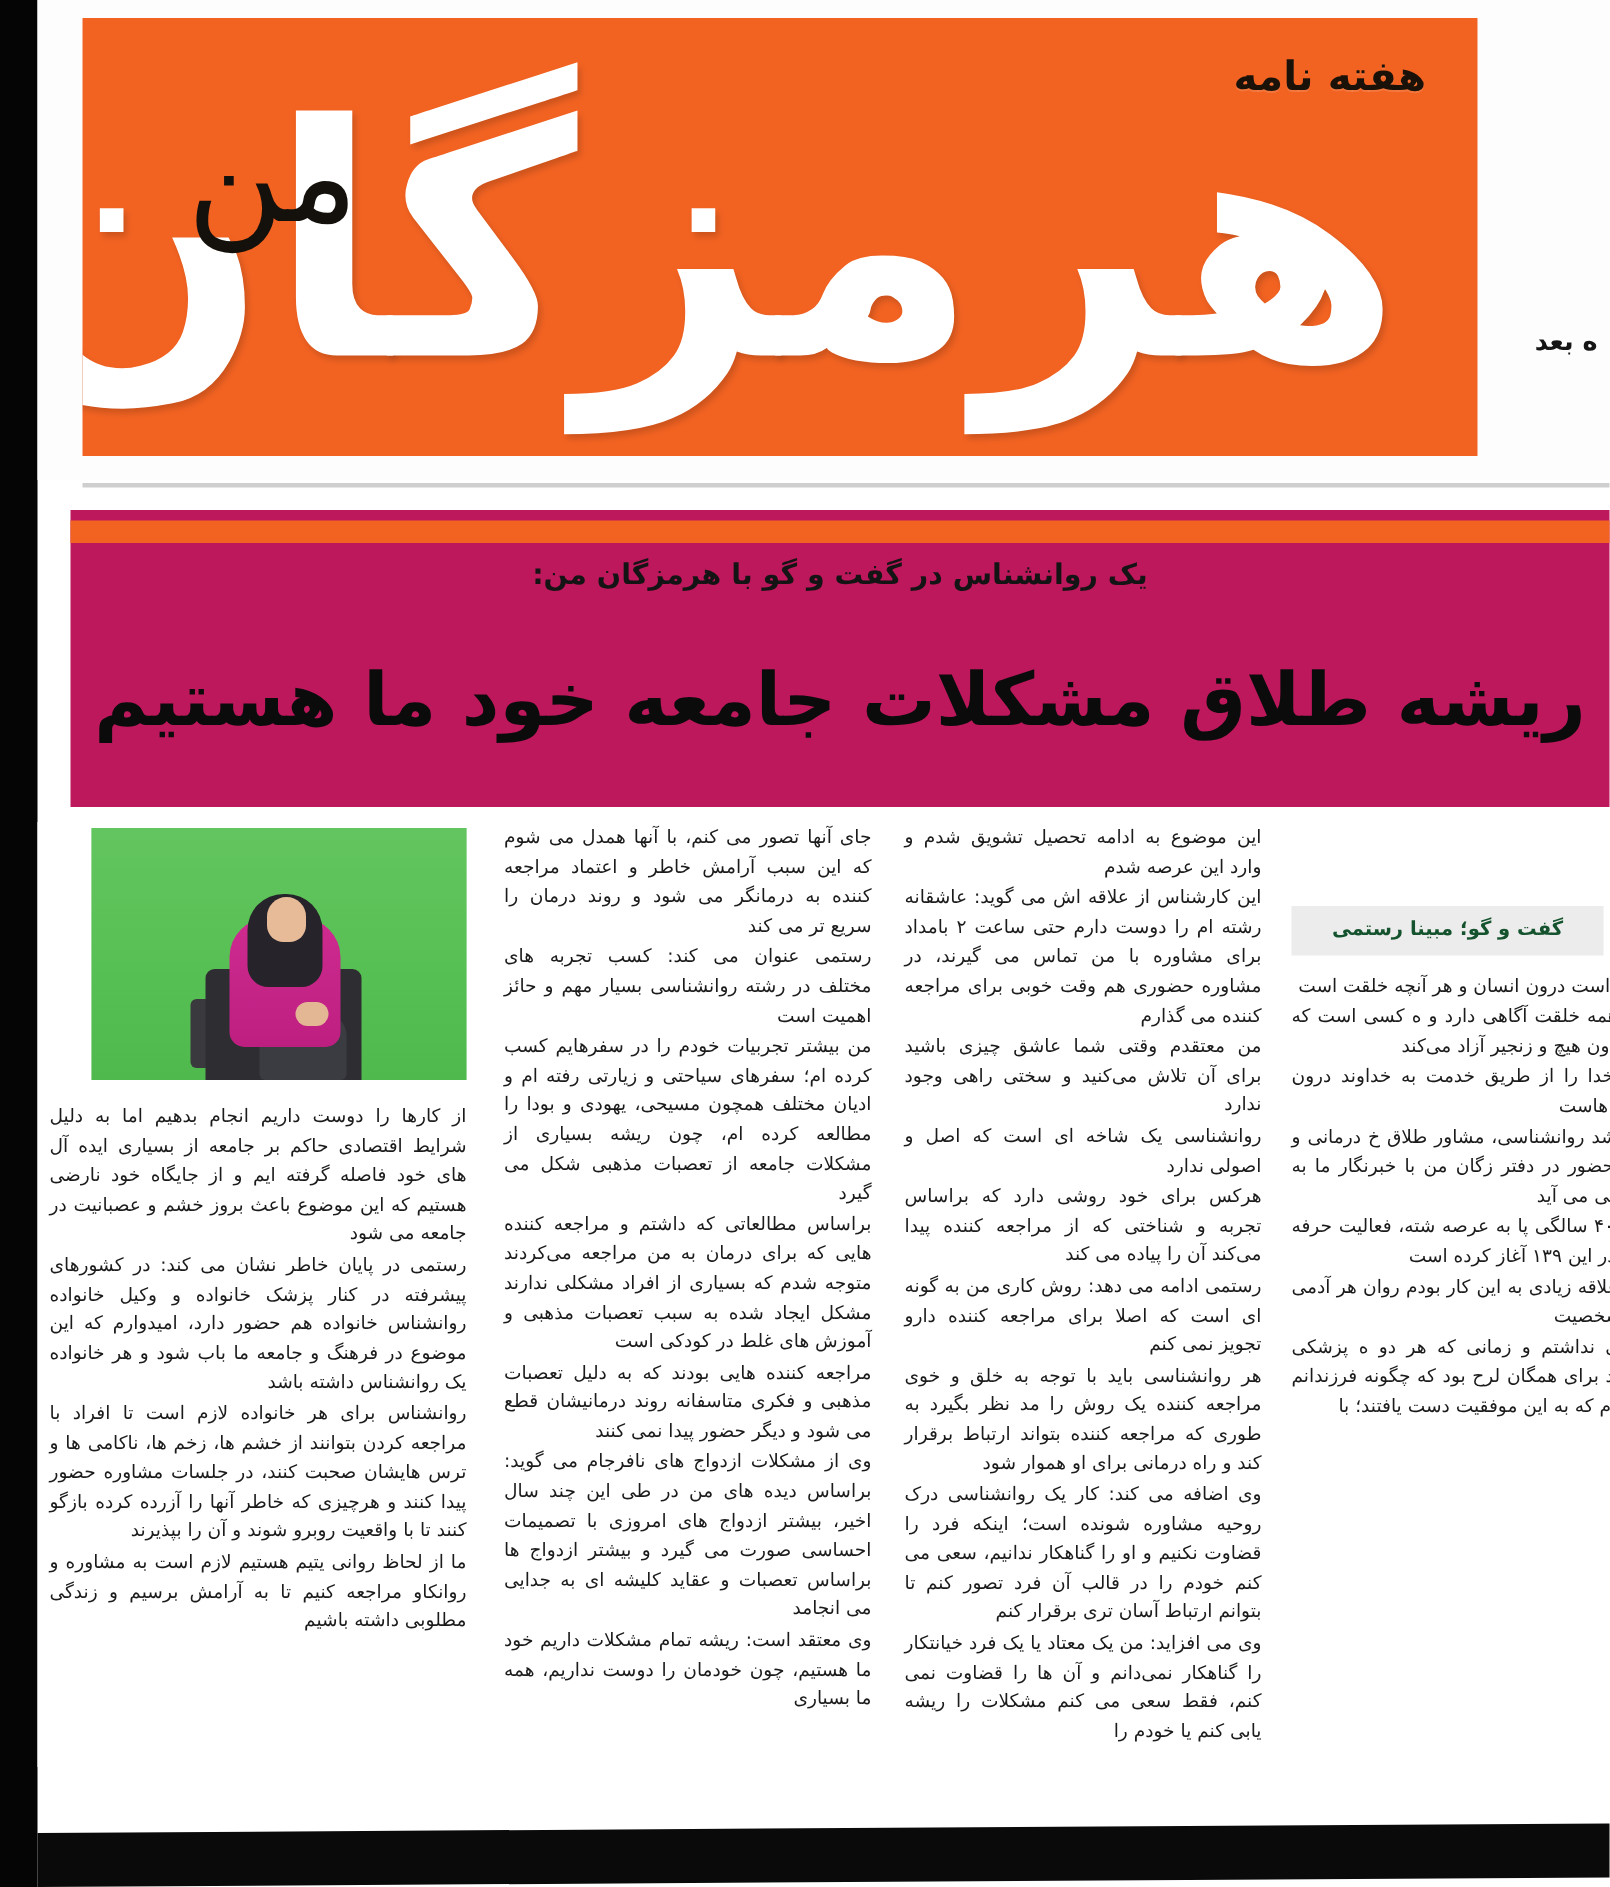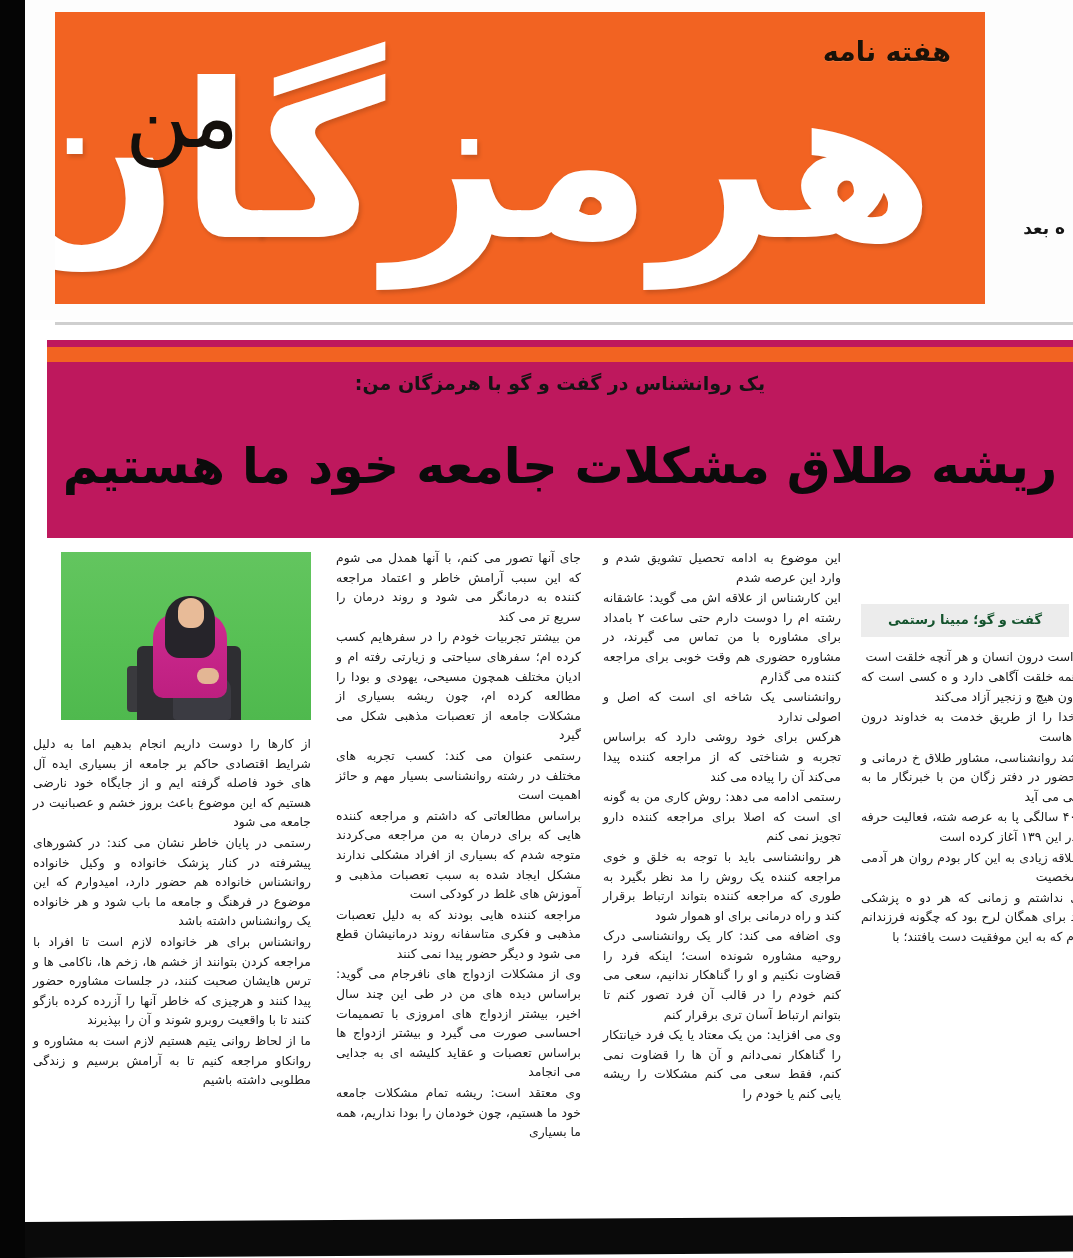--- a/index.html
+++ b/index.html
@@ -321,36 +321,37 @@
         <p>رشناس ارشد روانشناسی، مشاور طلاق خ درمانی و خانواده با حضور در دفتر زگان من با خبرنگار ما به گفت و گو یی می آید</p>
         <p>که از سن ۴۰ سالگی پا به عرصه شته، فعالیت حرفه ای خود را در این ۱۳۹ آغاز کرده است</p>
         <p>از کودکی علاقه زیادی به این کار بودم روان هر آدمی را ببینم و شخصیت</p>
         <p>لات چندانی نداشتم و زمانی که هر دو ه پزشکی موفق شدند برای همگان لرح بود که چگونه فرزندانم را حمایت دم که به این موفقیت دست یافتند؛ با</p>
       </div>
     </div>
 
     <div class="col col-2">
       <p>این موضوع به ادامه تحصیل تشویق شدم و وارد این عرصه شدم</p>
       <p>این کارشناس از علاقه اش می گوید: عاشقانه رشته ام را دوست دارم حتی ساعت ۲ بامداد برای مشاوره با من تماس می گیرند، در مشاوره حضوری هم وقت خوبی برای مراجعه کننده می گذارم</p>
+      <p>من معتقدم وقتی شما عاشق چیزی باشید برای آن تلاش می‌کنید و سختی راهی وجود ندارد</p>
       <p>روانشناسی یک شاخه ای است که اصل و اصولی ندارد</p>
       <p>هرکس برای خود روشی دارد که براساس تجربه و شناختی که از مراجعه کننده پیدا می‌کند آن را پیاده می کند</p>
       <p>رستمی ادامه می دهد: روش کاری من به گونه ای است که اصلا برای مراجعه کننده دارو تجویز نمی کنم</p>
       <p>هر روانشناسی باید با توجه به خلق و خوی مراجعه کننده یک روش را مد نظر بگیرد به طوری که مراجعه کننده بتواند ارتباط برقرار کند و راه درمانی برای او هموار شود</p>
       <p>وی اضافه می کند: کار یک روانشناسی درک روحیه مشاوره شونده است؛ اینکه فرد را قضاوت نکنیم و او را گناهکار ندانیم، سعی می کنم خودم را در قالب آن فرد تصور کنم تا بتوانم ارتباط آسان تری برقرار کنم</p>
       <p>وی می افزاید: من یک معتاد یا یک فرد خیانتکار را گناهکار نمی‌دانم و آن ها را قضاوت نمی کنم، فقط سعی می کنم مشکلات را ریشه یابی کنم یا خودم را</p>
     </div>
 
     <div class="col col-3">
       <p>جای آنها تصور می کنم، با آنها همدل می شوم که این سبب آرامش خاطر و اعتماد مراجعه کننده به درمانگر می شود و روند درمان را سریع تر می کند</p>
+      <p>رستمی عنوان می کند: کسب تجربه های مختلف در رشته روانشناسی بسیار مهم و حائز اهمیت است</p>
       <p>من بیشتر تجربیات خودم را در سفرهایم کسب کرده ام؛ سفرهای سیاحتی و زیارتی رفته ام و ادیان مختلف همچون مسیحی، یهودی و بودا را مطالعه کرده ام، چون ریشه بسیاری از مشکلات جامعه از تعصبات مذهبی شکل می گیرد</p>
-      <p>رستمی عنوان می کند: کسب تجربه های مختلف در رشته روانشناسی بسیار مهم و حائز اهمیت است</p>
       <p>براساس مطالعاتی که داشتم و مراجعه کننده هایی که برای درمان به من مراجعه می‌کردند متوجه شدم که بسیاری از افراد مشکلی ندارند مشکل ایجاد شده به سبب تعصبات مذهبی و آموزش های غلط در کودکی است</p>
       <p>مراجعه کننده هایی بودند که به دلیل تعصبات مذهبی و فکری متاسفانه روند درمانیشان قطع می شود و دیگر حضور پیدا نمی کنند</p>
       <p>وی از مشکلات ازدواج های نافرجام می گوید: براساس دیده های من در طی این چند سال اخیر، بیشتر ازدواج های امروزی با تصمیمات احساسی صورت می گیرد و بیشتر ازدواج ها براساس تعصبات و عقاید کلیشه ای به جدایی می انجامد</p>
-      <p>وی معتقد است: ریشه تمام مشکلات جامعه خود ما هستیم، چون خودمان را بودا نداریم، همه ما بسیاری</p>
+      <p>وی معتقد است: ریشه تمام مشکلات داریم خود ما هستیم، چون خودمان را دوست نداریم، همه ما بسیاری</p>
     </div>
 
     <div class="col col-4">
       <div style="height:186px"></div>
       <p>از کارها را دوست داریم انجام بدهیم اما به دلیل شرایط اقتصادی حاکم بر جامعه از بسیاری ایده آل های خود فاصله گرفته ایم و از جایگاه خود نارضی هستیم که این موضوع باعث بروز خشم و عصبانیت در جامعه می شود</p>
       <p>رستمی در پایان خاطر نشان می کند: در کشورهای پیشرفته در کنار پزشک خانواده و وکیل خانواده روانشناس خانواده هم حضور دارد، امیدوارم که این موضوع در فرهنگ و جامعه ما باب شود و هر خانواده یک روانشناس داشته باشد</p>
       <p>روانشناس برای هر خانواده لازم است تا افراد با مراجعه کردن بتوانند از خشم ها، زخم ها، ناکامی ها و ترس هایشان صحبت کنند، در جلسات مشاوره حضور پیدا کنند و هرچیزی که خاطر آنها را آزرده کرده بازگو کنند تا با واقعیت روبرو شوند و آن را بپذیرند</p>
       <p>ما از لحاظ روانی یتیم هستیم لازم است به مشاوره و روانکاو مراجعه کنیم تا به آرامش برسیم و زندگی مطلوبی داشته باشیم</p>
     </div>
 

